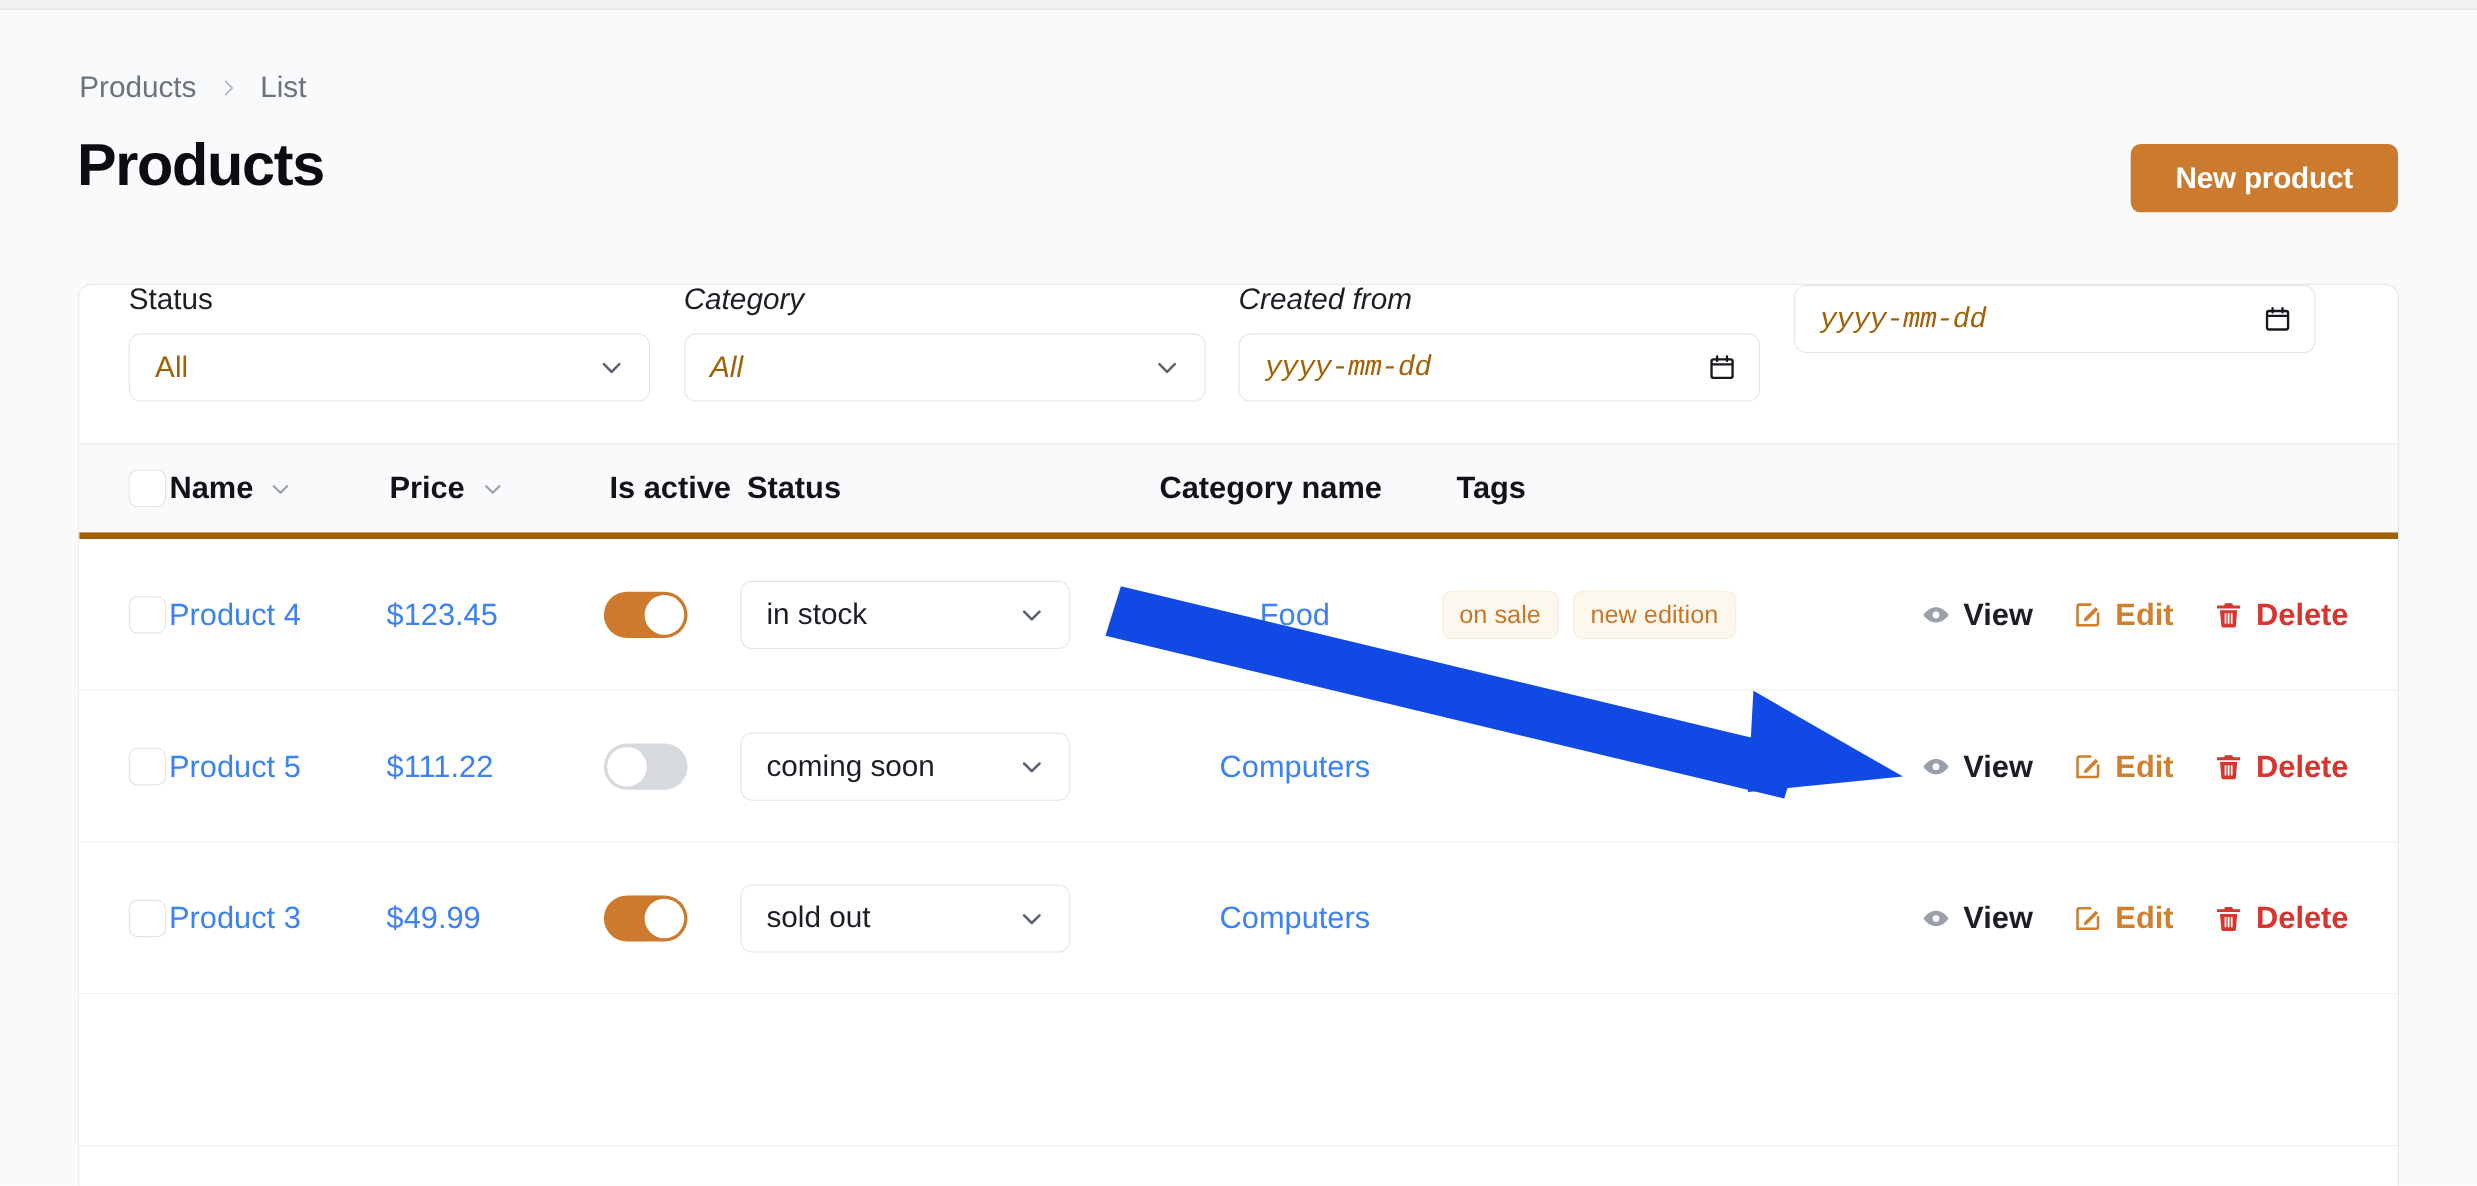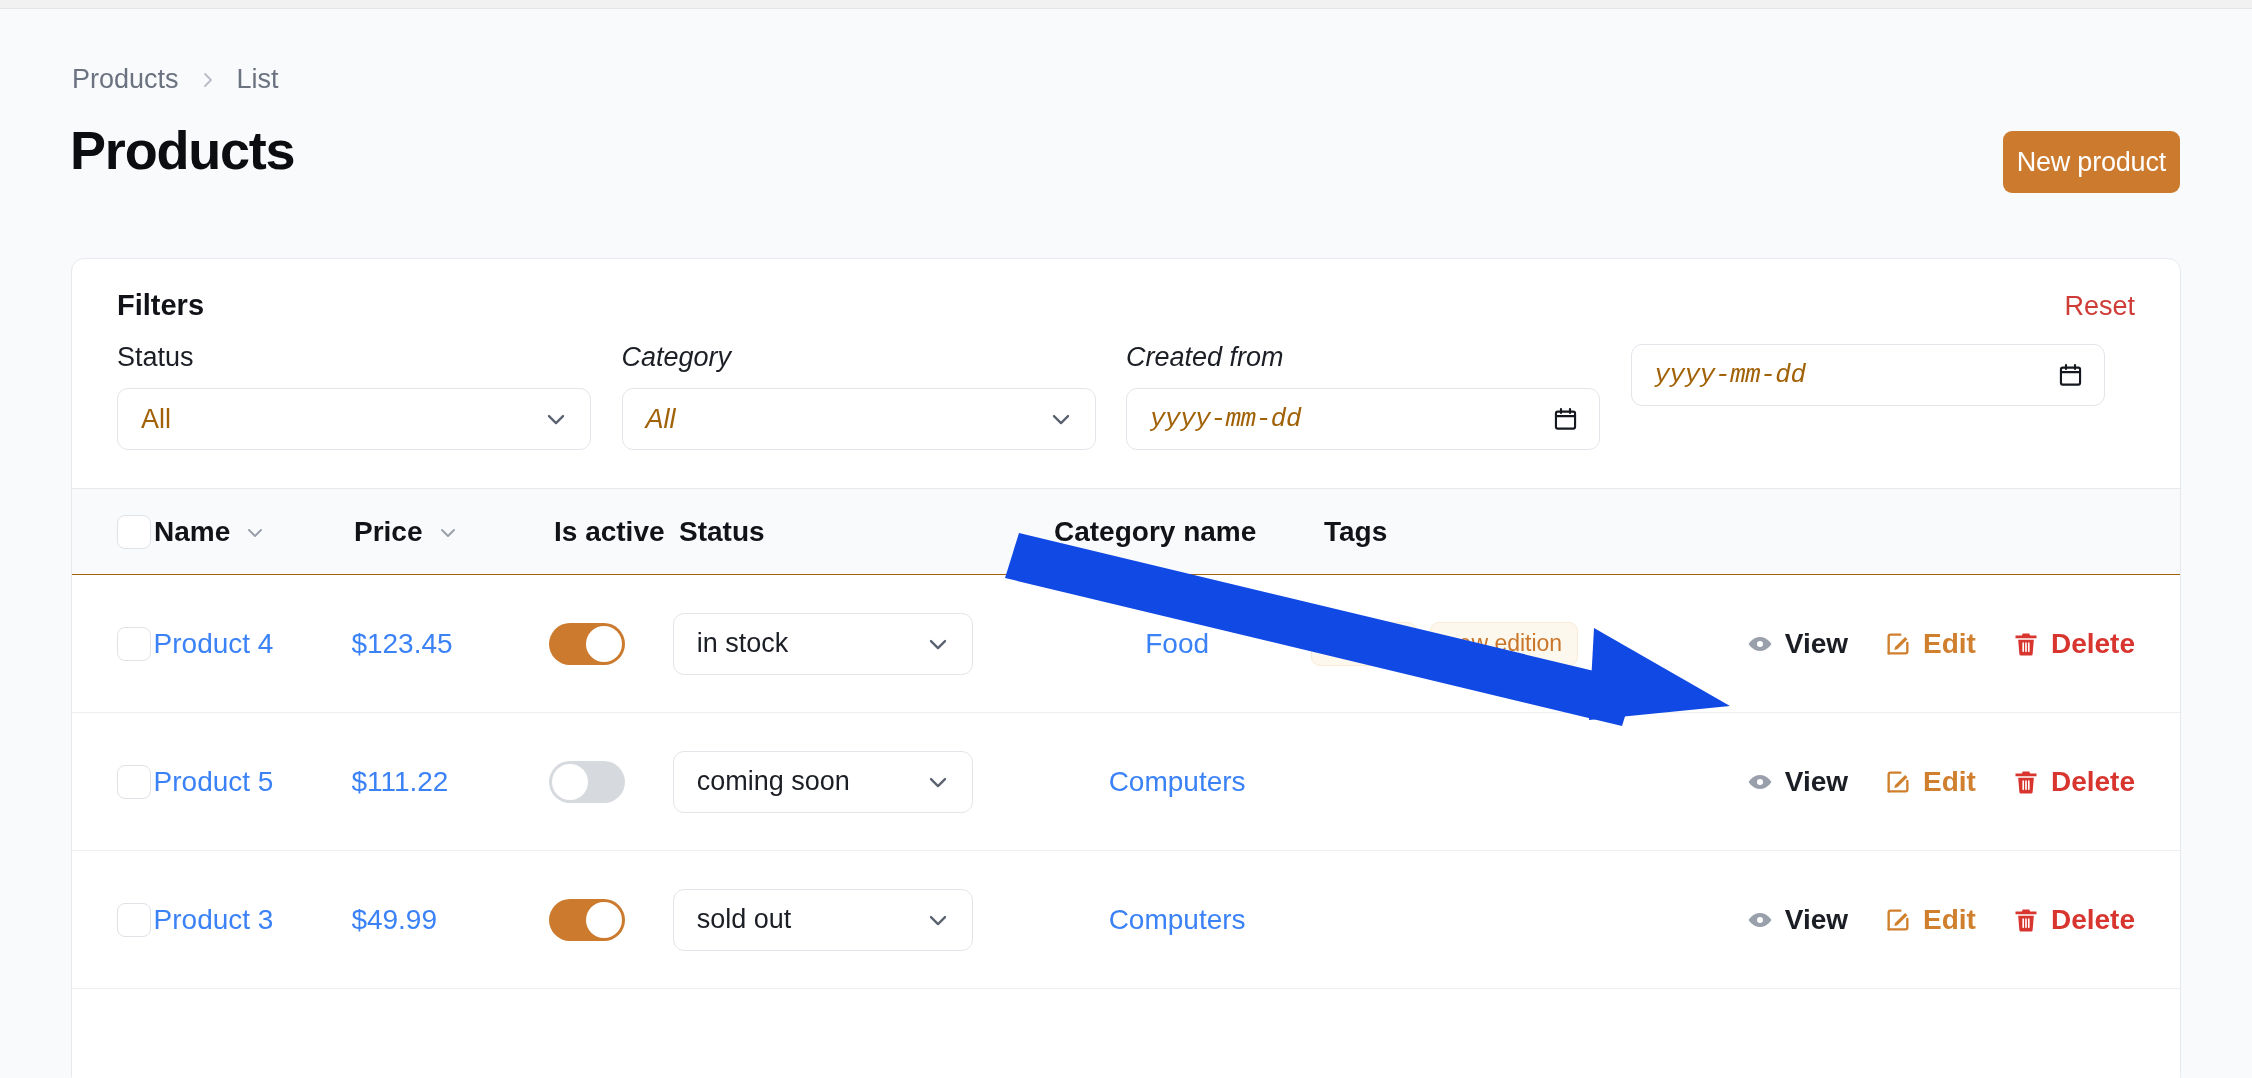--- a/index.html
+++ b/index.html
@@ -72,25 +72,25 @@
     color: #0b0d10;
     line-height: 1.05;
   }
 
   
   .new-product-btn {
     position: absolute;
     right: 72px;
     top: 122px;
     height: 62px;
-    padding: 0 14px;
+    padding: 0 41px;
     background: #cc7a2e;
     color: #ffffff;
     font-size: 27px;
-    font-weight: normal;
+    font-weight: bold;
     border: none;
     border-radius: 9px;
     cursor: pointer;
     white-space: nowrap;
     letter-spacing: -0.2px;
   }
 
   
   .card {
     position: absolute;
@@ -184,21 +184,21 @@
   }
 
   
   .table { width: 100%; }
   .thead {
     display: flex;
     align-items: center;
     height: 87px;
     background: #f9fafb;
     border-top: 1px solid #e7e9ed;
-    border-bottom: 1px solid #a16207;
+    border-bottom: 6px solid #a16207;
   }
   .trow {
     display: flex;
     align-items: center;
     height: 138px;
     border-bottom: 1px solid #eceef1;
     background: #ffffff;
   }
 
   
@@ -349,24 +349,20 @@
     </span>
     <span class="crumb">List</span>
   </nav>
 
   <h1 class="page-title">Products</h1>
 
   <button class="new-product-btn">New product</button>
 
   <section class="card">
 
-    <div class="filters-head">
-      <div class="filters-title">Filters</div>
-      <button class="reset-link">Reset</button>
-    </div>
 
     <div class="filters-grid">
 
       <div class="filter-field">
         <label class="filter-label">Status</label>
         <div class="control">
           <span class="val">All</span>
           <span class="chev">
             <svg width="28" height="28" viewBox="0 0 24 24" fill="none">
               <path d="M6 9.5l6 6 6-6" stroke="currentColor" stroke-width="2" stroke-linecap="round" stroke-linejoin="round"></path>

